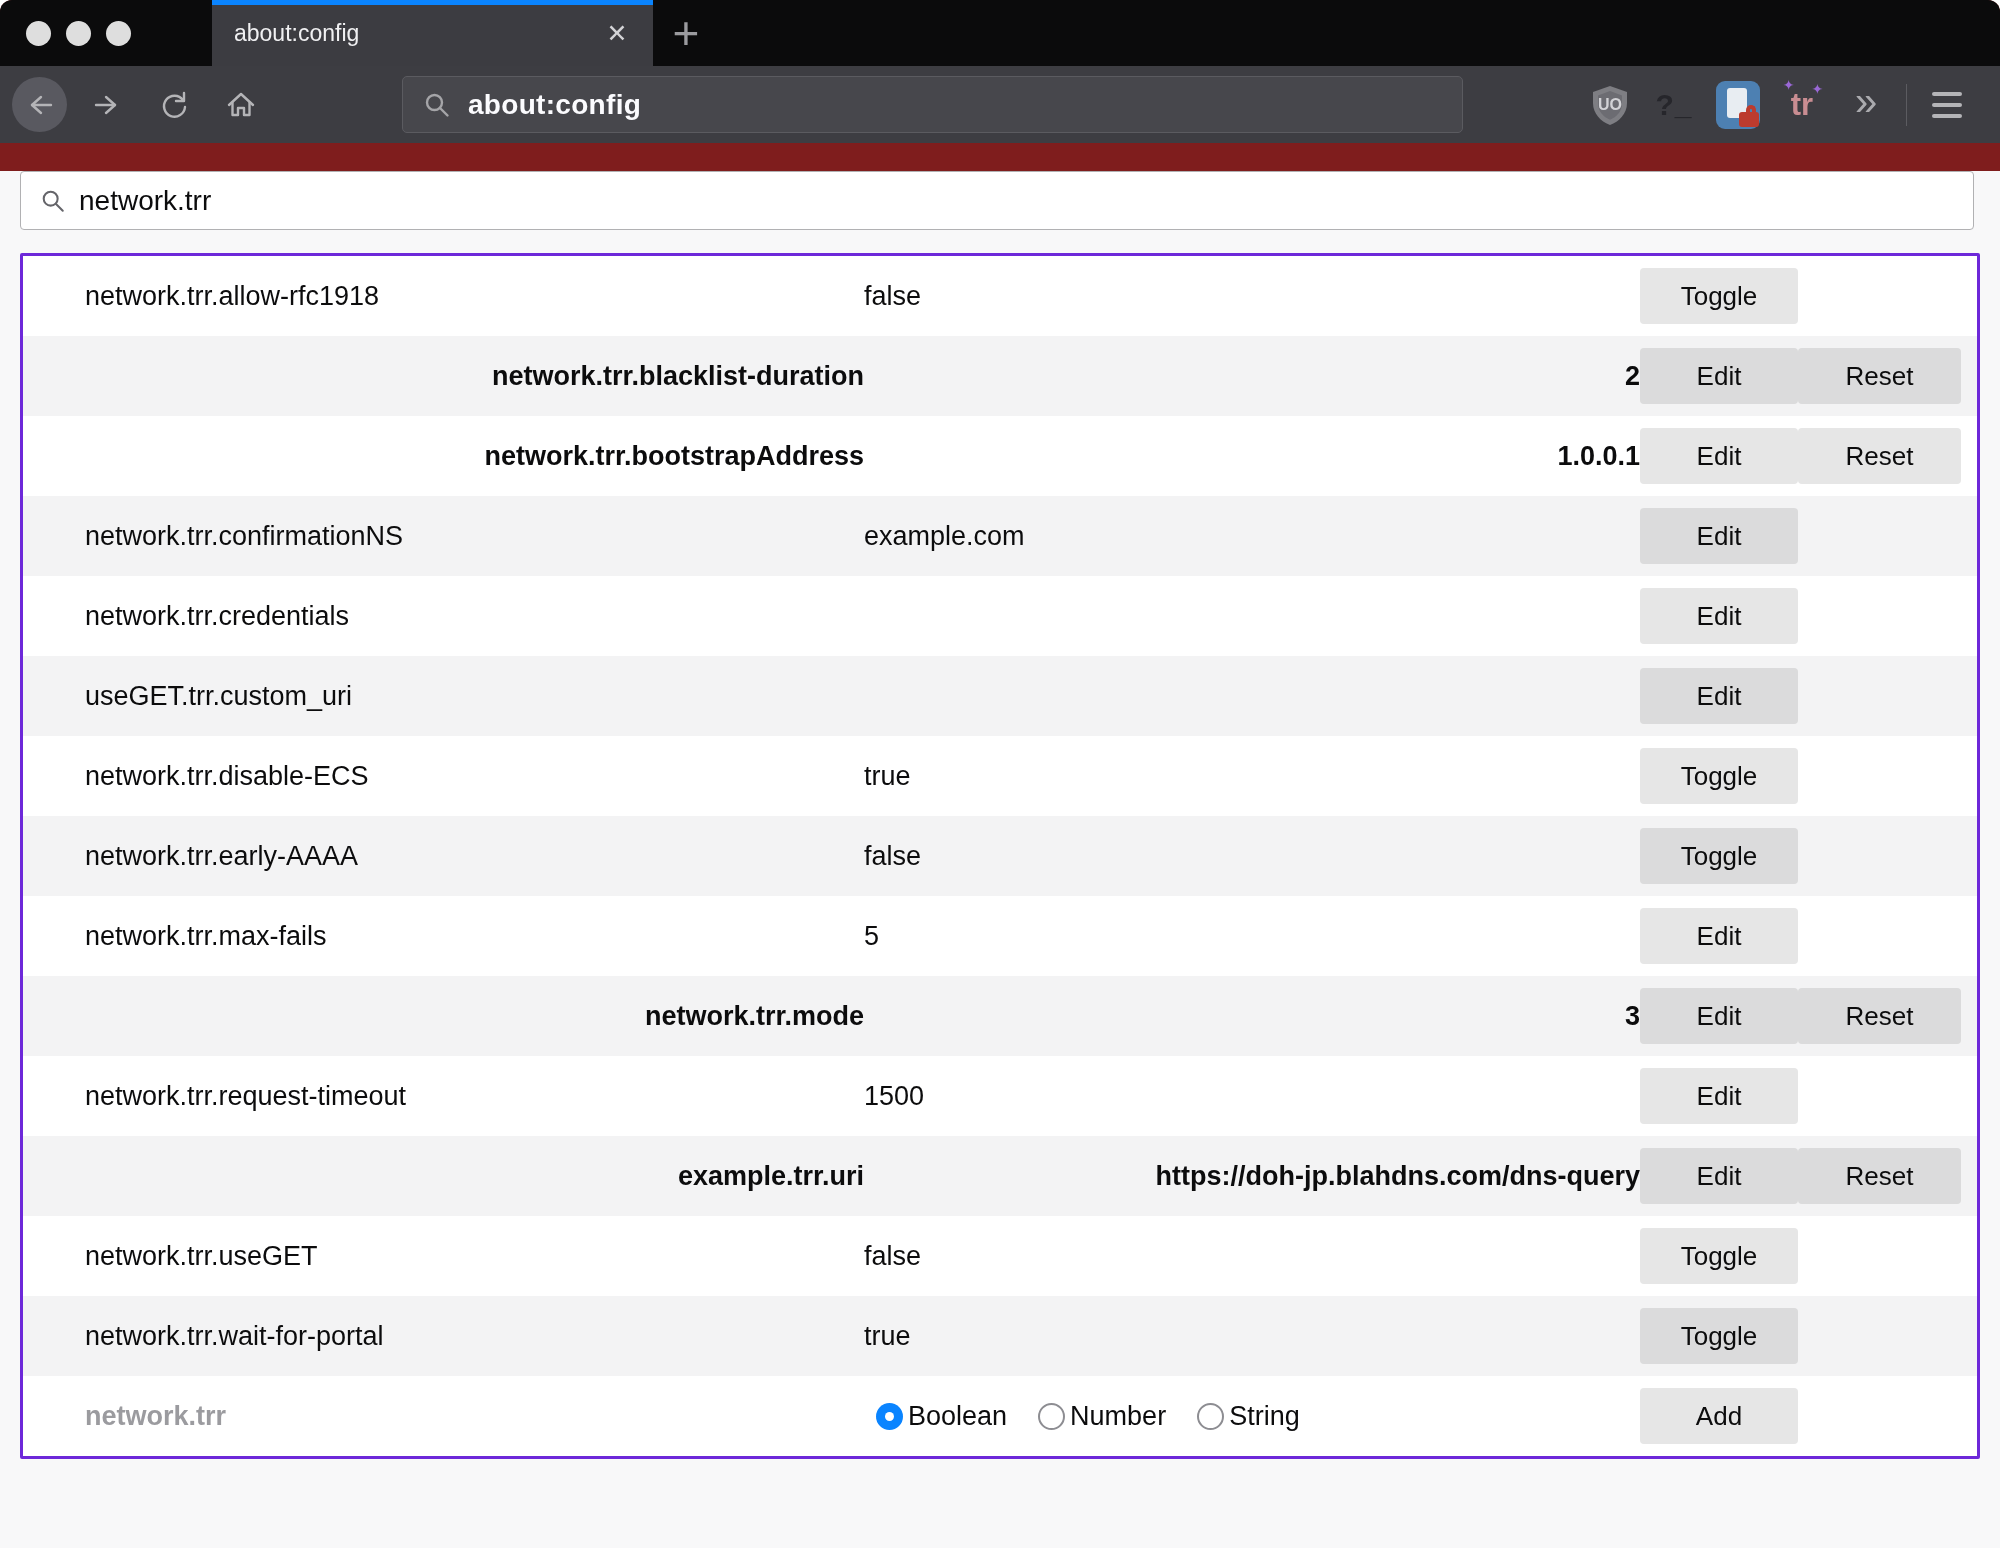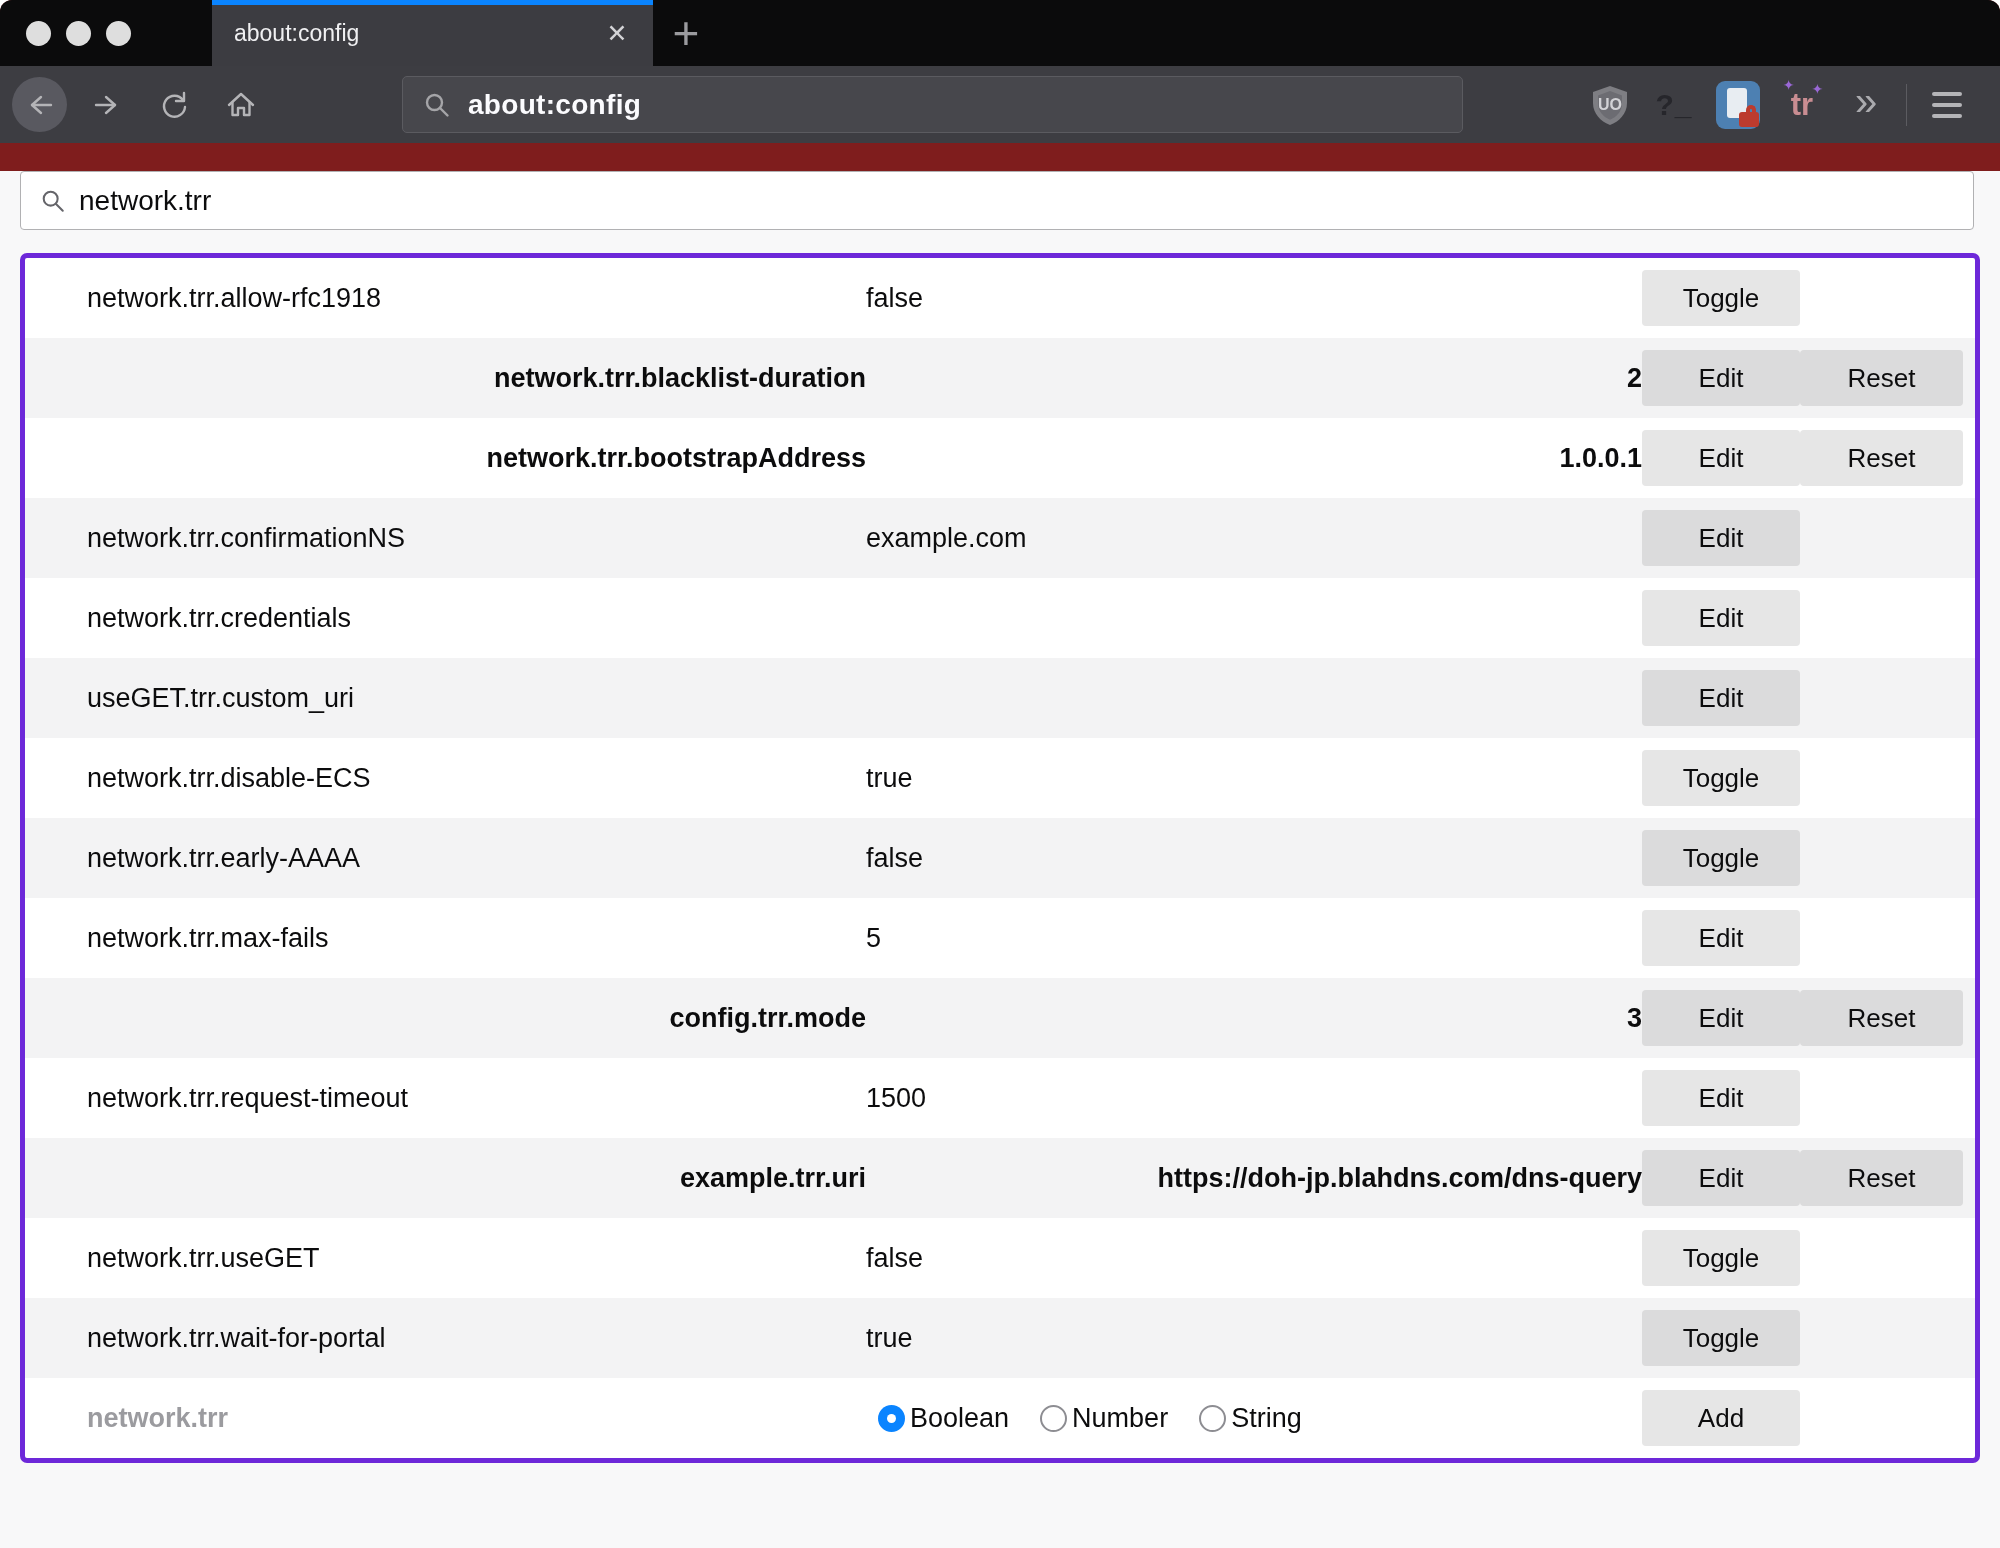--- a/index.html
+++ b/index.html
@@ -57,21 +57,21 @@
 
   
   .content { height:1405px; background:#f8f8f9; }
 
   .searchbox { margin:28px 26px 0 20px; height:59px; background:#ffffff; border:1px solid #b1b1b3;
                border-radius:4px; display:flex; align-items:center; padding-left:19px; }
   .searchbox svg { stroke:#65656a; fill:none; stroke-width:2.2; stroke-linecap:round; }
   .searchbox input { border:none; outline:none; flex:1; font-size:28px; color:#0c0c0d; margin-left:13px;
                      font-family:inherit; background:transparent; height:100%; }
 
-  .pref-table { margin:23px 20px 0 20px; background:#ffffff; border:5px solid #6d28d9; border-radius:7px; }
+  .pref-table { margin:23px 20px 0 20px; background:#ffffff; border:3px solid #6d28d9; border-radius:2px; }
   .row { height:80px; display:flex; align-items:center; }
   .row:nth-child(even) { background:#f3f3f4; }
   .c-name  { width:841px; padding-left:62px; font-size:27px; color:#0c0c0d; white-space:nowrap; }
   .c-value { width:776px; font-size:27px; color:#0c0c0d; white-space:nowrap; overflow:hidden; }
   .row.modified .c-name, .row.modified .c-value { font-weight:700;text-align:right; }
   .c-btn1 { width:158px; }
   .c-btn2 { width:163px; }
   .btn { width:100%; height:56px; border:none; border-radius:4px; background:rgba(12,12,13,0.1);
          font-family:inherit; font-size:26px; color:#0c0c0d; }
   .name-muted { color:#9b9b9f; font-weight:700; }
@@ -247,21 +247,21 @@
       </div>
 
       <div class="row">
         <div class="c-name">network.trr.max-fails</div>
         <div class="c-value">5</div>
         <div class="c-btn1"><button class="btn">Edit</button></div>
         <div class="c-btn2"></div>
       </div>
 
       <div class="row modified">
-        <div class="c-name">config.trr.mode</div>
+        <div class="c-name">network.trr.mode</div>
         <div class="c-value">3</div>
         <div class="c-btn1"><button class="btn">Edit</button></div>
         <div class="c-btn2"><button class="btn">Reset</button></div>
       </div>
 
       <div class="row">
         <div class="c-name">network.trr.request-timeout</div>
         <div class="c-value">1500</div>
         <div class="c-btn1"><button class="btn">Edit</button></div>
         <div class="c-btn2"></div>

